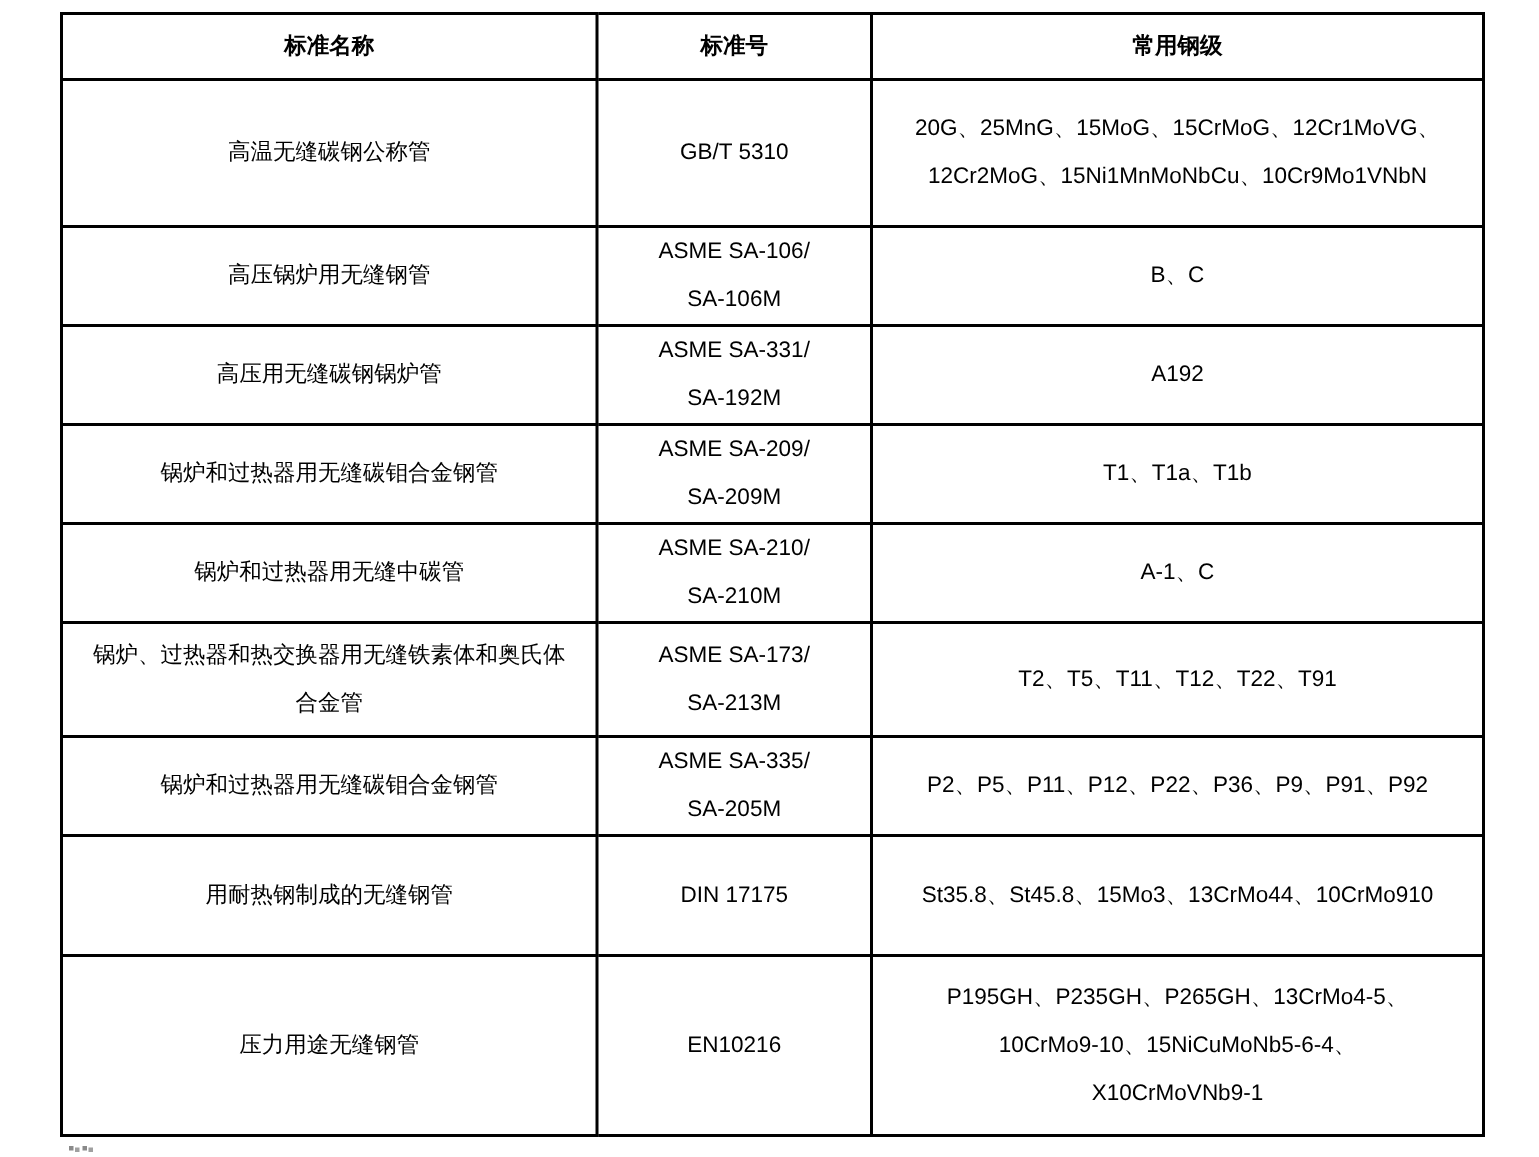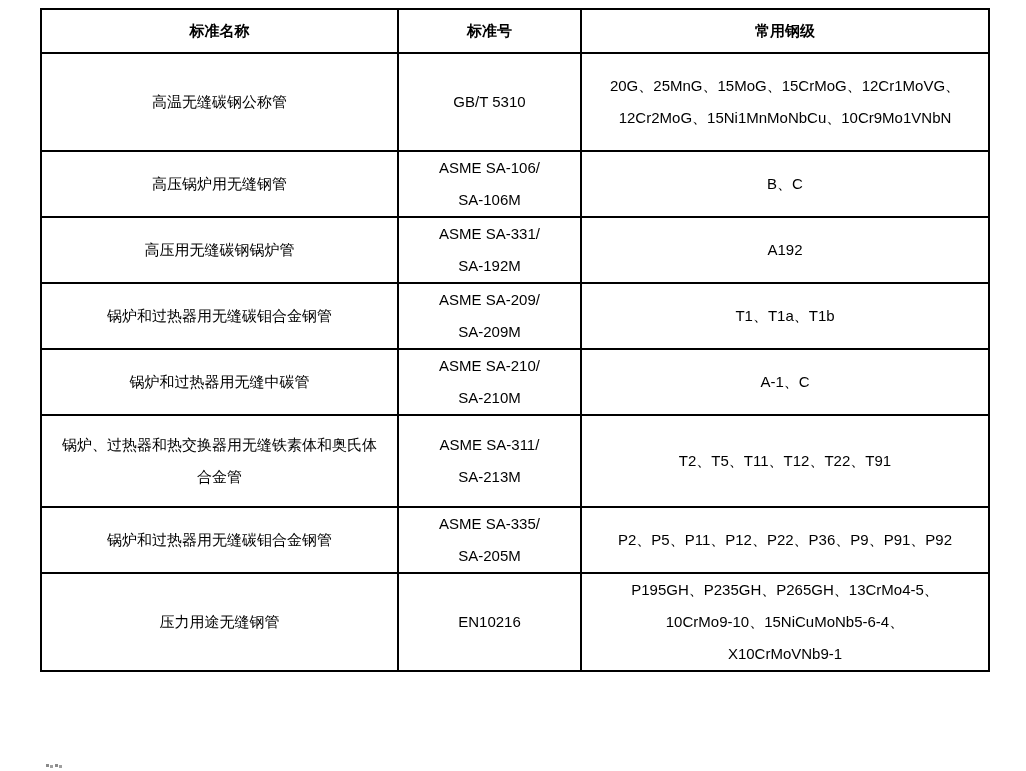--- a/index.html
+++ b/index.html
@@ -37,21 +37,21 @@
     font-weight: bold;
     height: 44px;
     line-height: 20px;
   }
   
   tbody tr:nth-child(1) { height: 98px; }
   tbody tr:nth-child(2) { height: 64px; }
   tbody tr:nth-child(3) { height: 64px; }
   tbody tr:nth-child(4) { height: 64px; }
   tbody tr:nth-child(5) { height: 64px; }
-  tbody tr:nth-child(6) { height: 92px; border-radius: 28px; }
+  tbody tr:nth-child(6) { height: 76px; border-radius: 28px; }
   tbody tr:nth-child(7) { height: 64px; }
   tbody tr:nth-child(8) { height: 80px; }
   tbody tr:nth-child(9) { height: 120px; }
 
   
   .artifact {
     position: absolute;
     left: 46px; top: 764px;
     width: 3px; height: 3px;
     background: #8a8a8a;
@@ -103,29 +103,34 @@
         </tr>
         <tr>
           <td>锅炉和过热器用无缝中碳管</td>
           <td>ASME SA-210/
 SA-210M</td>
           <td>A-1、C</td>
         </tr>
         <tr>
           <td>锅炉、过热器和热交换器用无缝铁素体和奥氏体
 合金管</td>
-          <td>ASME SA-311/
+          <td>ASME SA-173/
 SA-213M</td>
           <td>T2、T5、T11、T12、T22、T91</td>
         </tr>
         <tr>
           <td>锅炉和过热器用无缝碳钼合金钢管</td>
           <td>ASME SA-335/
 SA-205M</td>
           <td>P2、P5、P11、P12、P22、P36、P9、P91、P92</td>
+        </tr>
+        <tr>
+          <td>用耐热钢制成的无缝钢管</td>
+          <td>DIN 17175</td>
+          <td>St35.8、St45.8、15Mo3、13CrMo44、10CrMo910</td>
         </tr>
         <tr>
           <td>压力用途无缝钢管</td>
           <td>EN10216</td>
           <td>P195GH、P235GH、P265GH、13CrMo4-5、
 10CrMo9-10、15NiCuMoNb5-6-4、
 X10CrMoVNb9-1</td>
         </tr>
       </tbody>
   </table>

